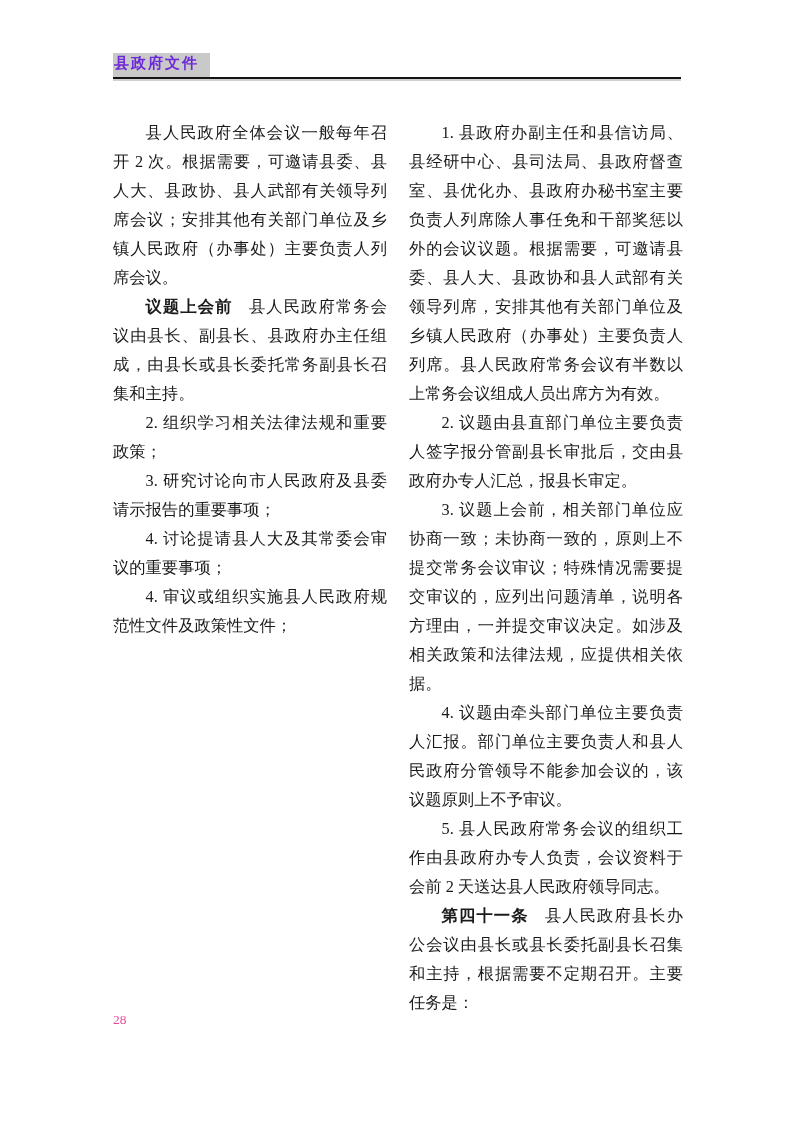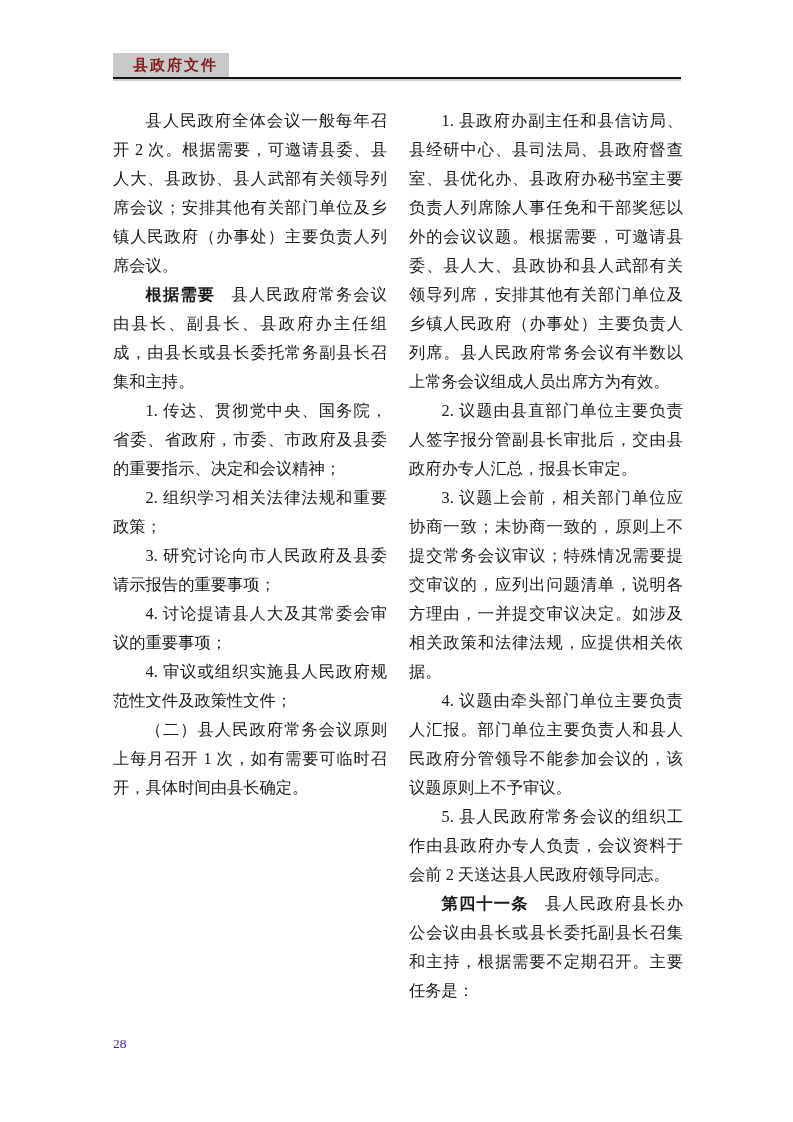--- a/index.html
+++ b/index.html
@@ -19,39 +19,39 @@
   
   .header {
     position: absolute;
     left: 113px;
     top: 53px;
     width: 568px;
   }
   .header-label {
     display: inline-block;
     background: #c9c9c9;
-    color: #7f1d1d;
-    font-family: Liberation Serif, serif;
+    color: #6d28d9;
+    font-family: Liberation Mono, monospace;
     font-weight: bold;
     font-size: 15px;
     letter-spacing: 2px;
-    padding: 3px 11px 3px 20px;
+    padding: 3px 11px 3px 1px;
     line-height: 1.2;
   }
   .header-rule {
     margin-top: 0;
     height: 2px;
     background: #141414;
     box-shadow: 0 2px 0 rgba(0,0,0,0.18);
   }
   
   .columns {
     position: absolute;
     left: 113px;
-    top: 106px;
+    top: 118px;
     width: 570px;
     display: flex;
     gap: 22px;
   }
   .column {
     width: 278px;
   }
   .column p {
     margin: 0;
     font-size: 16.3px;
@@ -62,47 +62,45 @@
     word-break: break-all;
   }
   .term {
     font-weight: bold;
     margin-right: 1em;
   }
   
   .page-number {
     position: absolute;
     left: 113px;
-    top: 1036px;
+    top: 1012px;
     font-size: 13.5px;
-    color: #4c1d95;
+    color: #ec4899;
     font-family: "Liberation Serif", "DejaVu Serif", serif;
   }
 </style>
 </head>
 <body>
 
 <div class="page">
 
   <div class="header">
     <span class="header-label">县政府文件</span>
     <div class="header-rule"></div>
   </div>
 
   <div class="columns">
 
     <div class="column">
       <p><span>县人民政府全体会议一般每年召开 2 次。根据需要，可邀请县委、县人大、县政协、县人武部有关领导列席会议；安排其他有关部门单位及乡镇人民政府（办事处）主要负责人列席会议。</span></p>
-      <p><span class="term">根据需要</span><span>县人民政府常务会议由县长、副县长、县政府办主任组成，由县长或县长委托常务副县长召集和主持。</span></p>
-      <p><span>1. 传达、贯彻党中央、国务院，省委、省政府，市委、市政府及县委的重要指示、决定和会议精神；</span></p>
+      <p><span class="term">议题上会前</span><span>县人民政府常务会议由县长、副县长、县政府办主任组成，由县长或县长委托常务副县长召集和主持。</span></p>
       <p><span>2. 组织学习相关法律法规和重要政策；</span></p>
       <p><span>3. 研究讨论向市人民政府及县委请示报告的重要事项；</span></p>
       <p><span>4. 讨论提请县人大及其常委会审议的重要事项；</span></p>
       <p><span>4. 审议或组织实施县人民政府规范性文件及政策性文件；</span></p>
-      <p><span>（二）县人民政府常务会议原则上每月召开 1 次，如有需要可临时召开，具体时间由县长确定。</span></p>
     </div>
 
     <div class="column">
       <p><span>1. 县政府办副主任和县信访局、县经研中心、县司法局、县政府督查室、县优化办、县政府办秘书室主要负责人列席除人事任免和干部奖惩以外的会议议题。根据需要，可邀请县委、县人大、县政协和县人武部有关领导列席，安排其他有关部门单位及乡镇人民政府（办事处）主要负责人列席。县人民政府常务会议有半数以上常务会议组成人员出席方为有效。</span></p>
       <p><span>2. 议题由县直部门单位主要负责人签字报分管副县长审批后，交由县政府办专人汇总，报县长审定。</span></p>
       <p><span>3. 议题上会前，相关部门单位应协商一致；未协商一致的，原则上不提交常务会议审议；特殊情况需要提交审议的，应列出问题清单，说明各方理由，一并提交审议决定。如涉及相关政策和法律法规，应提供相关依据。</span></p>
       <p><span>4. 议题由牵头部门单位主要负责人汇报。部门单位主要负责人和县人民政府分管领导不能参加会议的，该议题原则上不予审议。</span></p>
       <p><span>5. 县人民政府常务会议的组织工作由县政府办专人负责，会议资料于会前 2 天送达县人民政府领导同志。</span></p>
       <p><span class="term">第四十一条</span><span>县人民政府县长办公会议由县长或县长委托副县长召集和主持，根据需要不定期召开。主要任务是：</span></p>
     </div>

